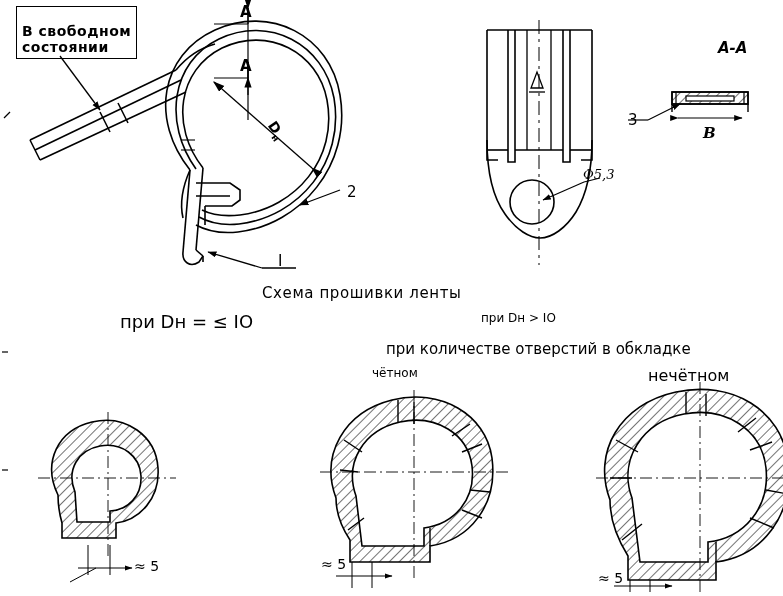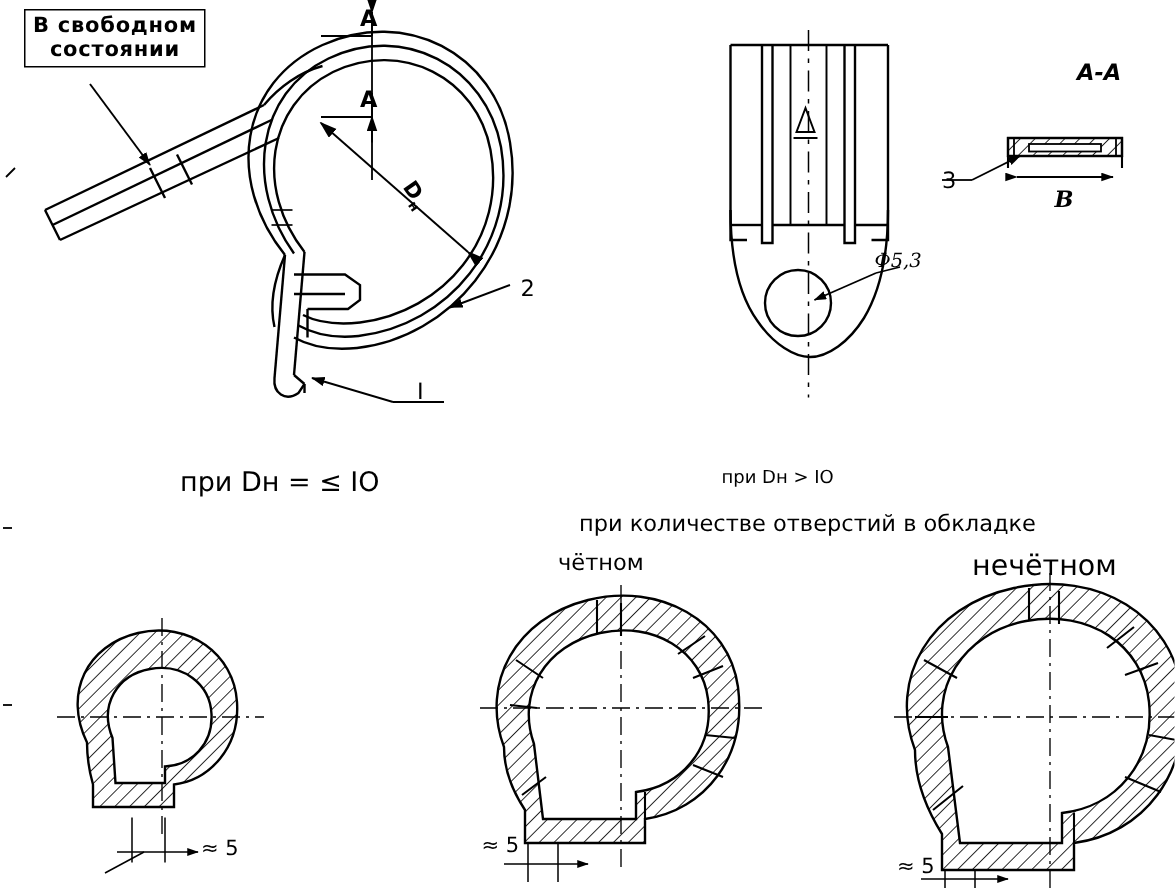--- a/index.html
+++ b/index.html
@@ -12,21 +12,21 @@
     overflow:hidden;
   }
   .stage{position:absolute;left:0;top:0;width:783px;height:596px;}
   svg.layer{position:absolute;left:0;top:0;width:783px;height:596px;}
   .txt{position:absolute;white-space:pre;line-height:1.15;}
   .t-label{font-family:"DejaVu Sans", sans-serif;font-size:14px;font-weight:bold;letter-spacing:.5px;}
   .t-plain{font-family:"DejaVu Sans", sans-serif;font-size:14px;}
   .t-ital{font-family:"DejaVu Serif", serif;font-style:italic;font-size:12px;}
   .t-big{font-family:"DejaVu Sans", sans-serif;font-size:15px;font-weight:bold;}
   .t-num{font-family:"DejaVu Sans", sans-serif;font-size:15px;}
-  .boxed{border:1.5px solid #000;padding:2px 5px 3px 5px;text-align:center;}
+  .boxed{border:1.5px solid #000;padding:16px 5px 3px 5px;}
   .sub{font-size:9px;vertical-align:sub;}
 </style>
 </head>
 <body>
 
 <div class="stage">
 
   <svg class="layer" viewBox="0 0 783 596">
     <defs>
       <pattern id="hatch" width="7" height="7" patternTransform="rotate(45)" patternUnits="userSpaceOnUse">
@@ -200,25 +200,26 @@
 
   <div class="txt t-num" style="left:628px;top:112px;">3</div>
   <div class="txt t-ital" style="left:703px;top:125px;font-size:15px;font-weight:bold;">B</div>
   <div class="txt t-ital" style="left:583px;top:168px;font-size:13px;text-align:center;">Ф5,3</div>
 
   <div class="txt" style="left:278px;top:118px;transform:rotate(55deg);transform-origin:left top;font-family:'DejaVu Sans',sans-serif;font-size:14px;font-weight:bold;"><span>D</span><span class="sub">н</span></div>
 
   <div class="txt t-num" style="left:347px;top:184px;">2</div>
   <div class="txt t-num" style="left:278px;top:253px;">I</div>
 
+  <div class="txt t-plain" style="left:262px;top:285px;font-size:15px;letter-spacing:.6px;">Схема прошивки ленты</div>
 
   <div class="txt t-plain" style="left:120px;top:312px;font-size:18px;">при Dн = ≤ IO</div>
   <div class="txt t-plain" style="left:481px;top:312px;font-size:12px;">при Dн &gt; IO</div>
 
   <div class="txt t-plain" style="left:386px;top:341px;font-size:15px;">при количестве отверстий в обкладке</div>
-  <div class="txt t-plain" style="left:372px;top:367px;font-size:15px;text-align:center;">чётном</div>
-  <div class="txt t-plain" style="left:648px;top:367px;font-size:19px;">нечётном</div>
+  <div class="txt t-plain" style="left:372px;top:367px;font-size:12px;text-align:center;">чётном</div>
+  <div class="txt t-plain" style="left:648px;top:367px;font-size:16px;">нечётном</div>
 
   <div class="txt t-plain" style="left:134px;top:558px;font-size:14px;">≈ 5</div>
   <div class="txt t-plain" style="left:321px;top:556px;font-size:14px;">≈ 5</div>
   <div class="txt t-plain" style="left:598px;top:570px;font-size:14px;">≈ 5</div>
 
 </div>
 
 </body></html>

